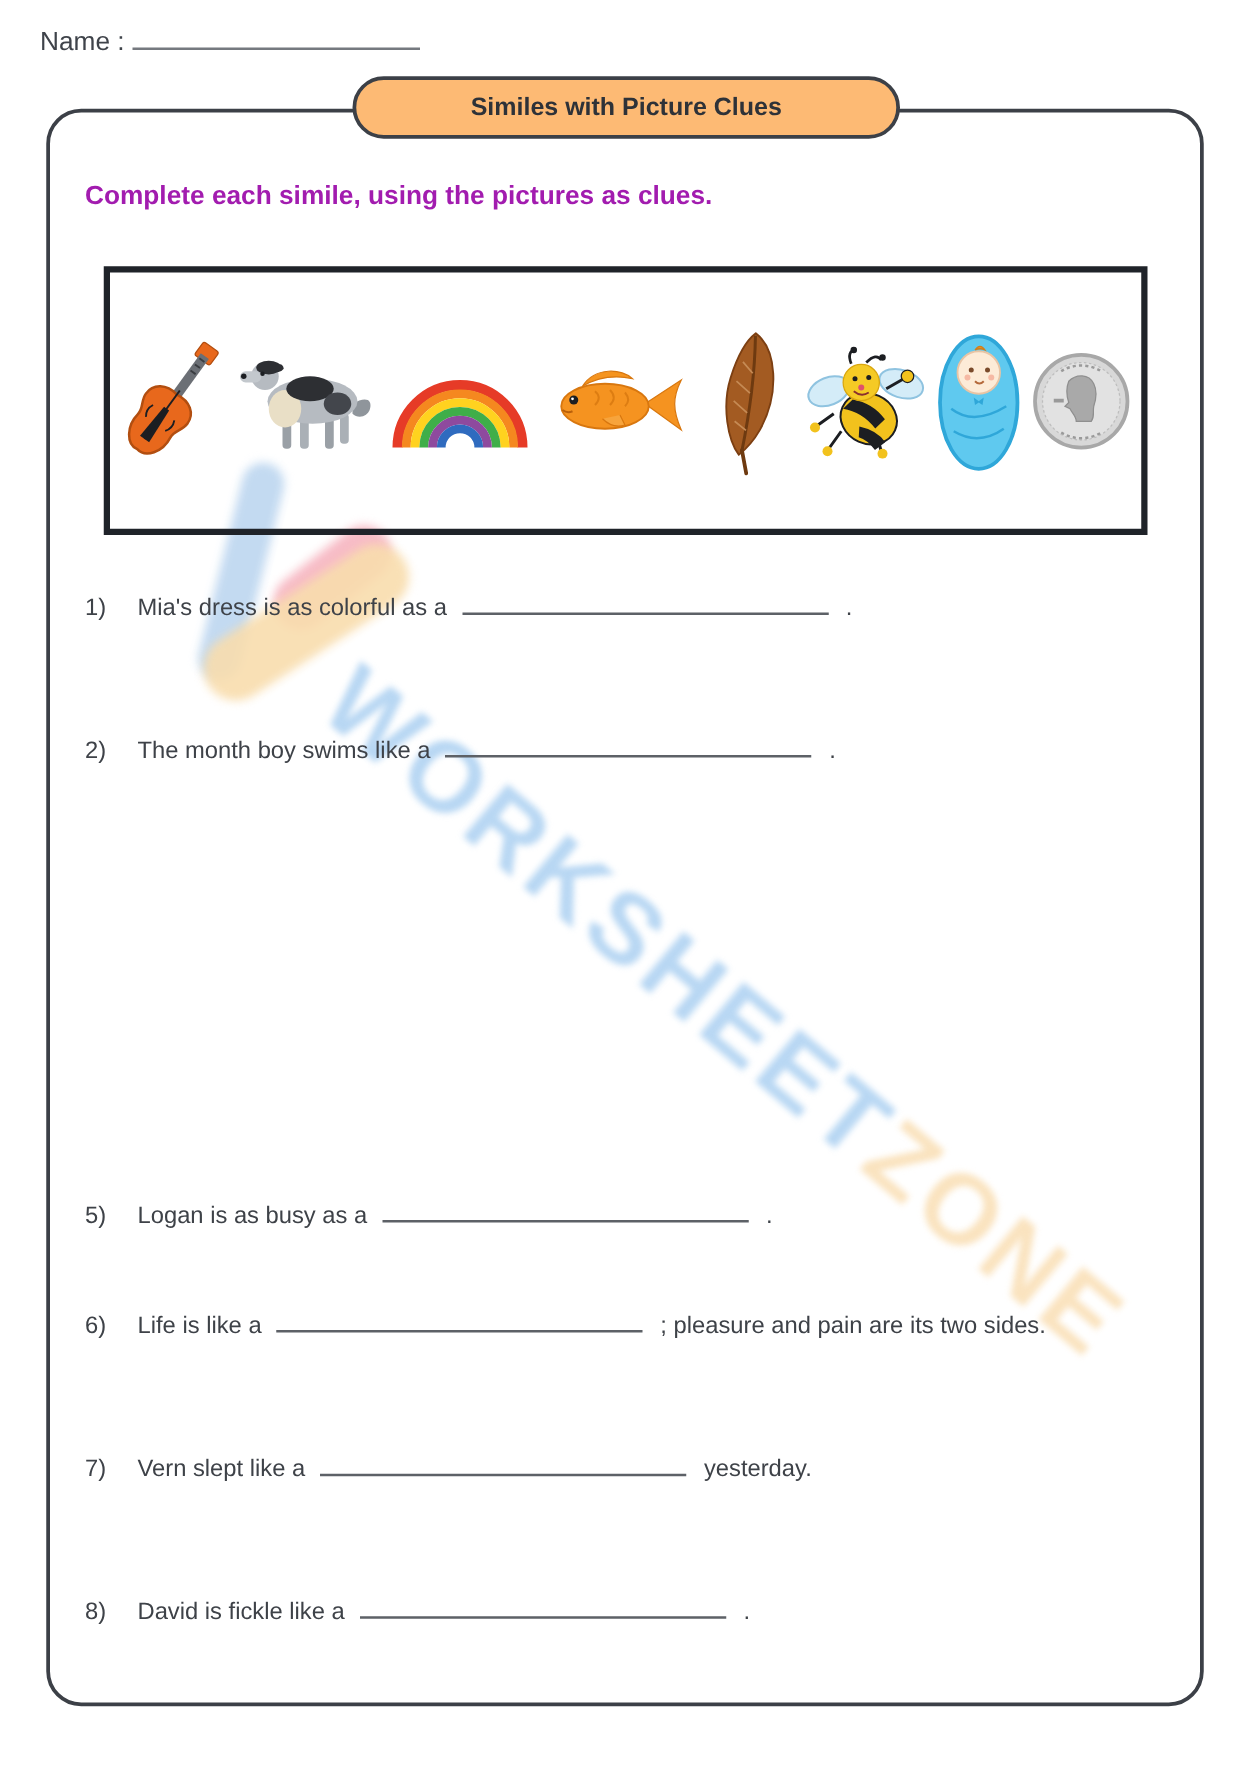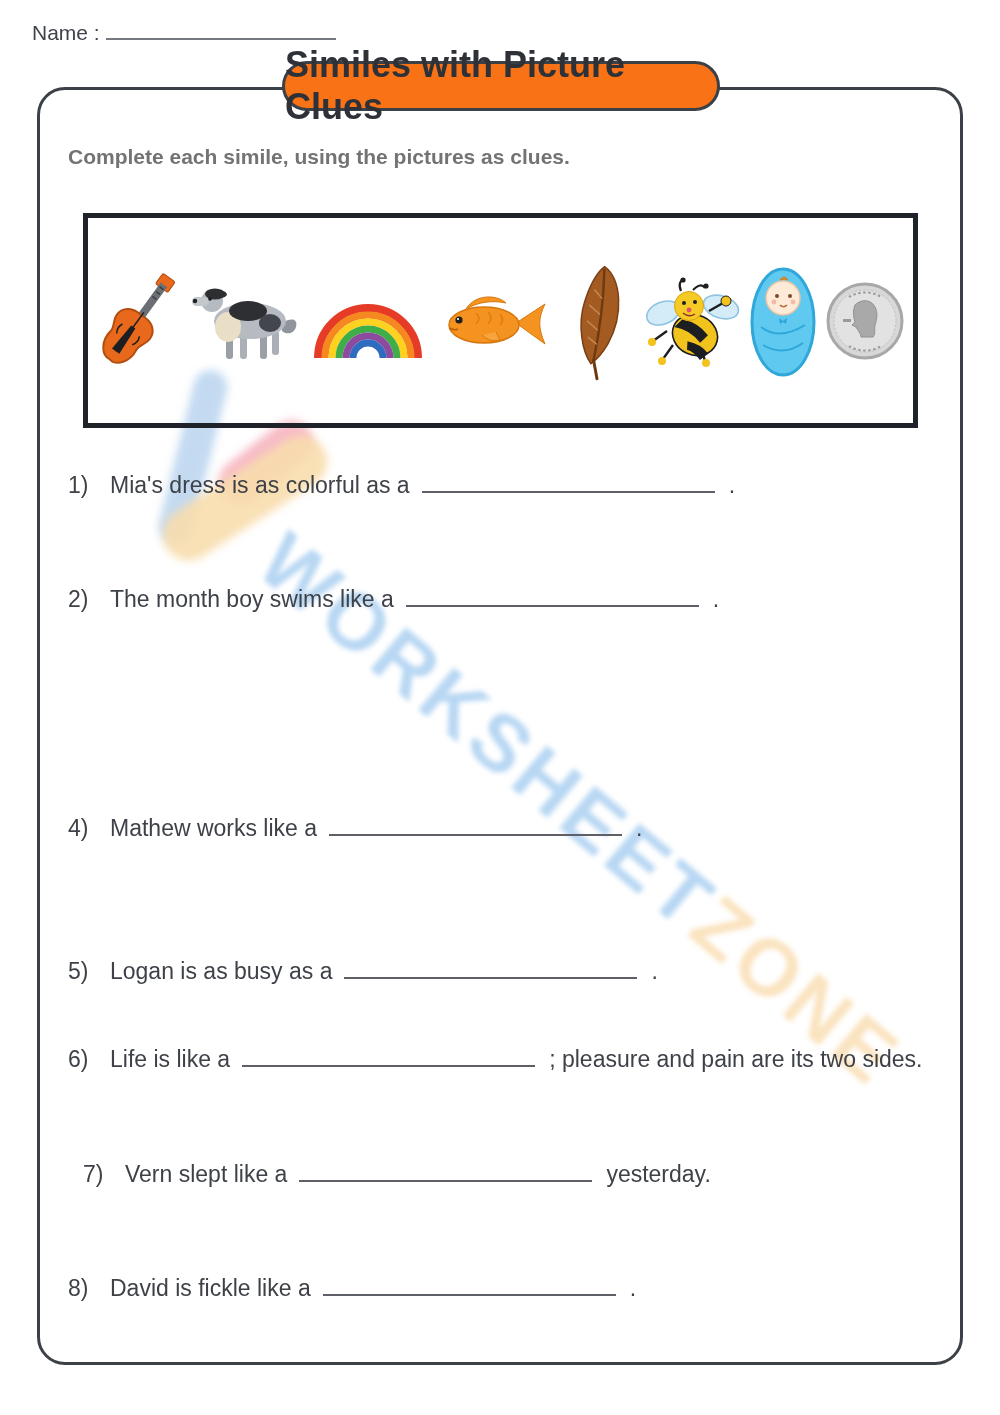--- a/index.html
+++ b/index.html
@@ -26,33 +26,33 @@
   .content { position:absolute; inset:0; z-index:1; }
 
   .name-row { position:absolute; left:32px; top:20px; font-size:21px; color:#3f434a; }
   .name-line { display:inline-block; width:230px; border-bottom:2px solid #75797f;
     height:20px; margin-left:6px; }
 
   .outer-box { position:absolute; left:37px; top:87px; width:926px; height:1278px;
     border:3px solid #3c4047; border-radius:28px; }
 
   .title-pill { position:absolute; left:282px; top:61px; width:438px; height:50px;
-    background:#f97316; border:3px solid #3c4047; border-radius:25px;
+    background:#fdba74; border:3px solid #3c4047; border-radius:25px;
     display:flex; align-items:center; justify-content:center;
-    font-size:36px; font-weight:bold; color:#2e3238; }
+    font-size:20px; font-weight:bold; color:#2e3238; }
 
   .instruction { position:absolute; left:68px; top:145px; font-size:21px;
-    font-weight:bold; color:#737373; }
+    font-weight:bold; color:#a21caf; }
 
   .picture-box { position:absolute; left:83px; top:213px; width:835px; height:215px;
     border:5px solid #1f2329; display:flex; align-items:center;
     justify-content:space-evenly; }
   .pic { flex:0 0 auto; }
 
-  .question { position:absolute; left:68px; width:880px; font-size:23px;
+  .question { position:absolute; left:68px; width:880px; font-size:19px;
     color:#3e4248; white-space:nowrap; }
   .q-num { display:inline-block; width:42px; }
   .q-blank { display:inline-block; width:293px; height:20px;
     border-bottom:2px solid #5d6167; margin:0 14px 0 12px; }
 
   .footer { position:absolute; left:32px; top:1378px; font-size:19px; color:#3f434a; }
   .footer a { color:#2456c6; text-decoration:none; }
 </style>
 </head>
 <body>
@@ -190,33 +190,30 @@
 
     <div class="question" style="top:472px;">
       <span class="q-num">1)</span><span>Mia's dress is as colorful as a</span><span class="q-blank"></span><span>.</span>
     </div>
 
     <div class="question" style="top:586px;">
       <span class="q-num">2)</span><span>The month boy swims like a</span><span class="q-blank"></span><span>.</span>
     </div>
 
 
-    <div class="question" style="top:815px;">
-      <span class="q-num">4)</span><span>Mathew works like a</span><span class="q-blank"></span><span>.</span>
-    </div>
 
     <div class="question" style="top:929px;margin-top:29px;">
       <span class="q-num">5)</span><span>Logan is as busy as a</span><span class="q-blank"></span><span>.</span>
     </div>
 
     <div class="question" style="top:1046px;">
       <span class="q-num">6)</span><span>Life is like a</span><span class="q-blank"></span><span>; pleasure and pain are its two sides.</span>
     </div>
 
-    <div class="question" style="top:1161px;margin-left:15px;">
+    <div class="question" style="top:1161px;">
       <span class="q-num">7)</span><span>Vern slept like a</span><span class="q-blank"></span><span>yesterday.</span>
     </div>
 
     <div class="question" style="top:1275px;">
       <span class="q-num">8)</span><span>David is fickle like a</span><span class="q-blank"></span><span>.</span>
     </div>
 
 
   </div>
 </div>

